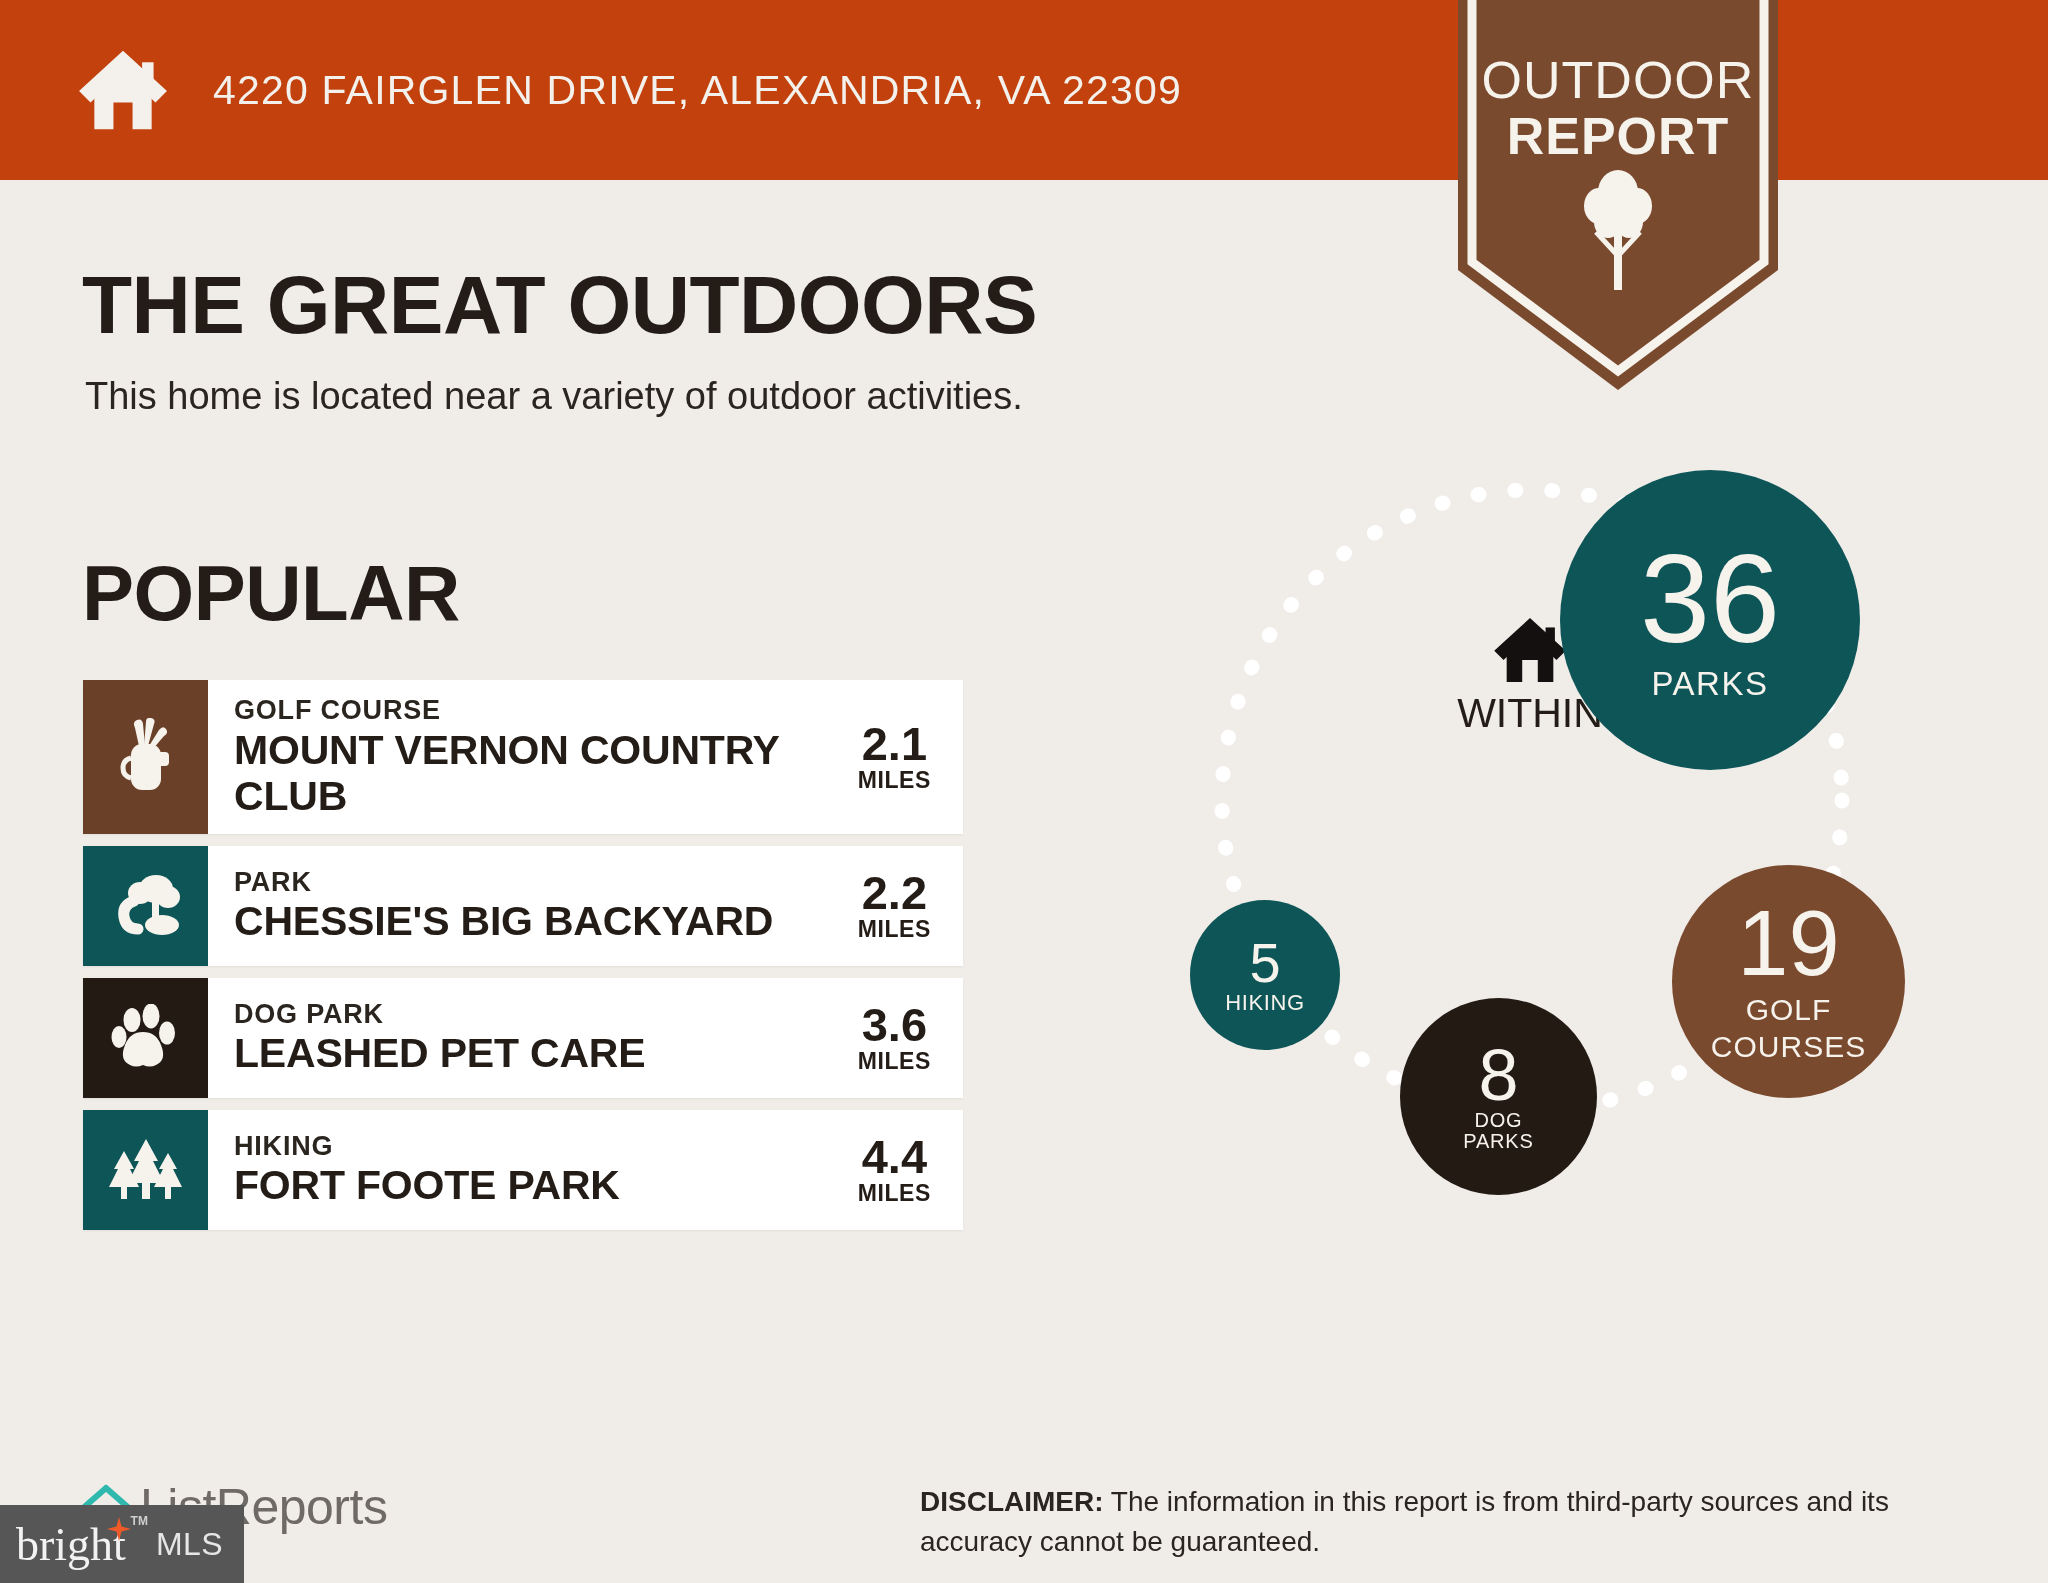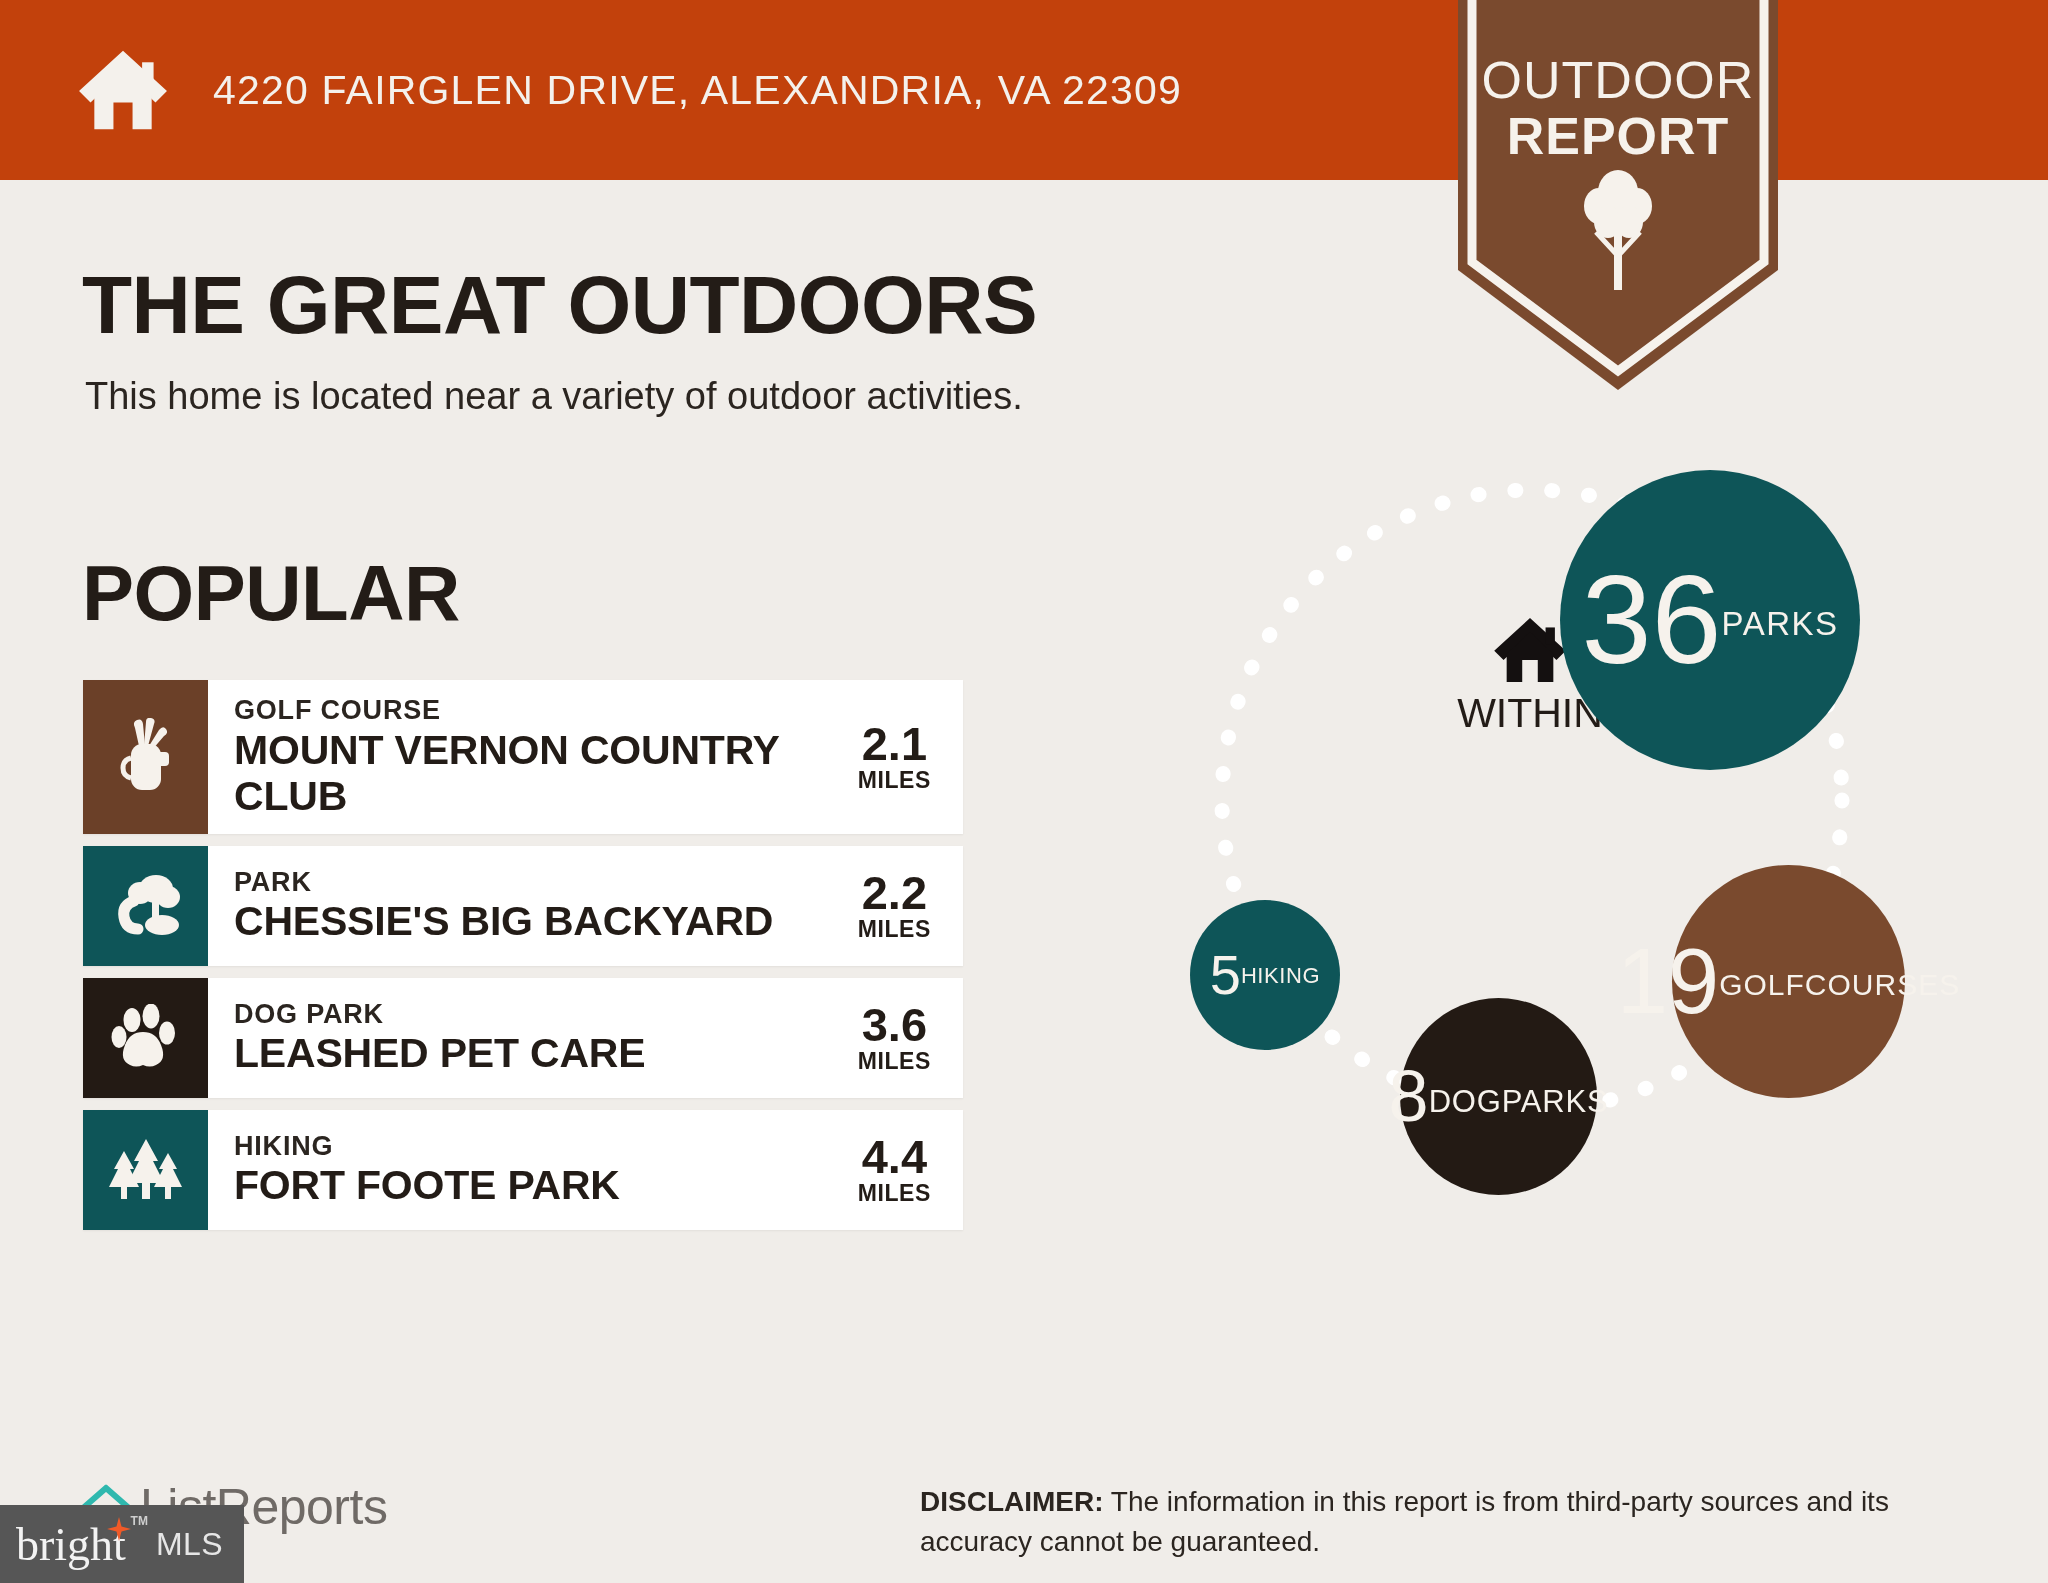--- a/index.html
+++ b/index.html
@@ -87,38 +87,38 @@
     flex:0 0 auto;text-align:center;padding-right:22px;padding-left:10px;
   }
   .row-num{font-size:47px;font-weight:700;line-height:1.0;color:#231C17;}
   .row-mi{font-size:23px;font-weight:700;letter-spacing:0.6px;color:#231C17;}
 
   
   .diagram{position:absolute;left:1080px;top:470px;width:940px;height:860px;}
   .dots{position:absolute;left:0;top:0;}
   .bubble{
     position:absolute;border-radius:50%;
-    display:flex;
+    display:flex;flex-direction:column;
     align-items:center;justify-content:center;
     color:#F6F2EC;text-align:center;
   }
   .bub-num{font-weight:400;line-height:0.95;}
   .bub-lbl{font-weight:400;line-height:1.05;}
 
   .b-parks{left:480px;top:0px;width:300px;height:300px;background:#0E5558;}
   .b-parks .bub-num{font-size:126px;}
   .b-parks .bub-lbl{font-size:33px;letter-spacing:1.5px;margin-top:8px;}
 
   .b-golf{left:592px;top:395px;width:233px;height:233px;background:#7A4A2E;}
   .b-golf .bub-num{font-size:92px;}
   .b-golf .bub-lbl{font-size:30px;letter-spacing:1px;margin-top:6px;}
 
   .b-dog{left:320px;top:528px;width:197px;height:197px;background:#231A14;}
   .b-dog .bub-num{font-size:72px;}
-  .b-dog .bub-lbl{font-size:31px;letter-spacing:0.8px;margin-top:12px;}
+  .b-dog .bub-lbl{font-size:20px;letter-spacing:0.8px;margin-top:0;}
 
   .b-hike{left:110px;top:430px;width:150px;height:150px;background:#0E5558;}
   .b-hike .bub-num{font-size:56px;}
   .b-hike .bub-lbl{font-size:22px;letter-spacing:0.6px;margin-top:2px;}
 
   .center-block{
     position:absolute;left:300px;top:145px;width:300px;text-align:center;
   }
   .center-house{margin:0 auto;display:block;}
   .center-l1{font-size:41px;font-weight:400;color:#231C17;line-height:1.12;margin-top:6px;}

